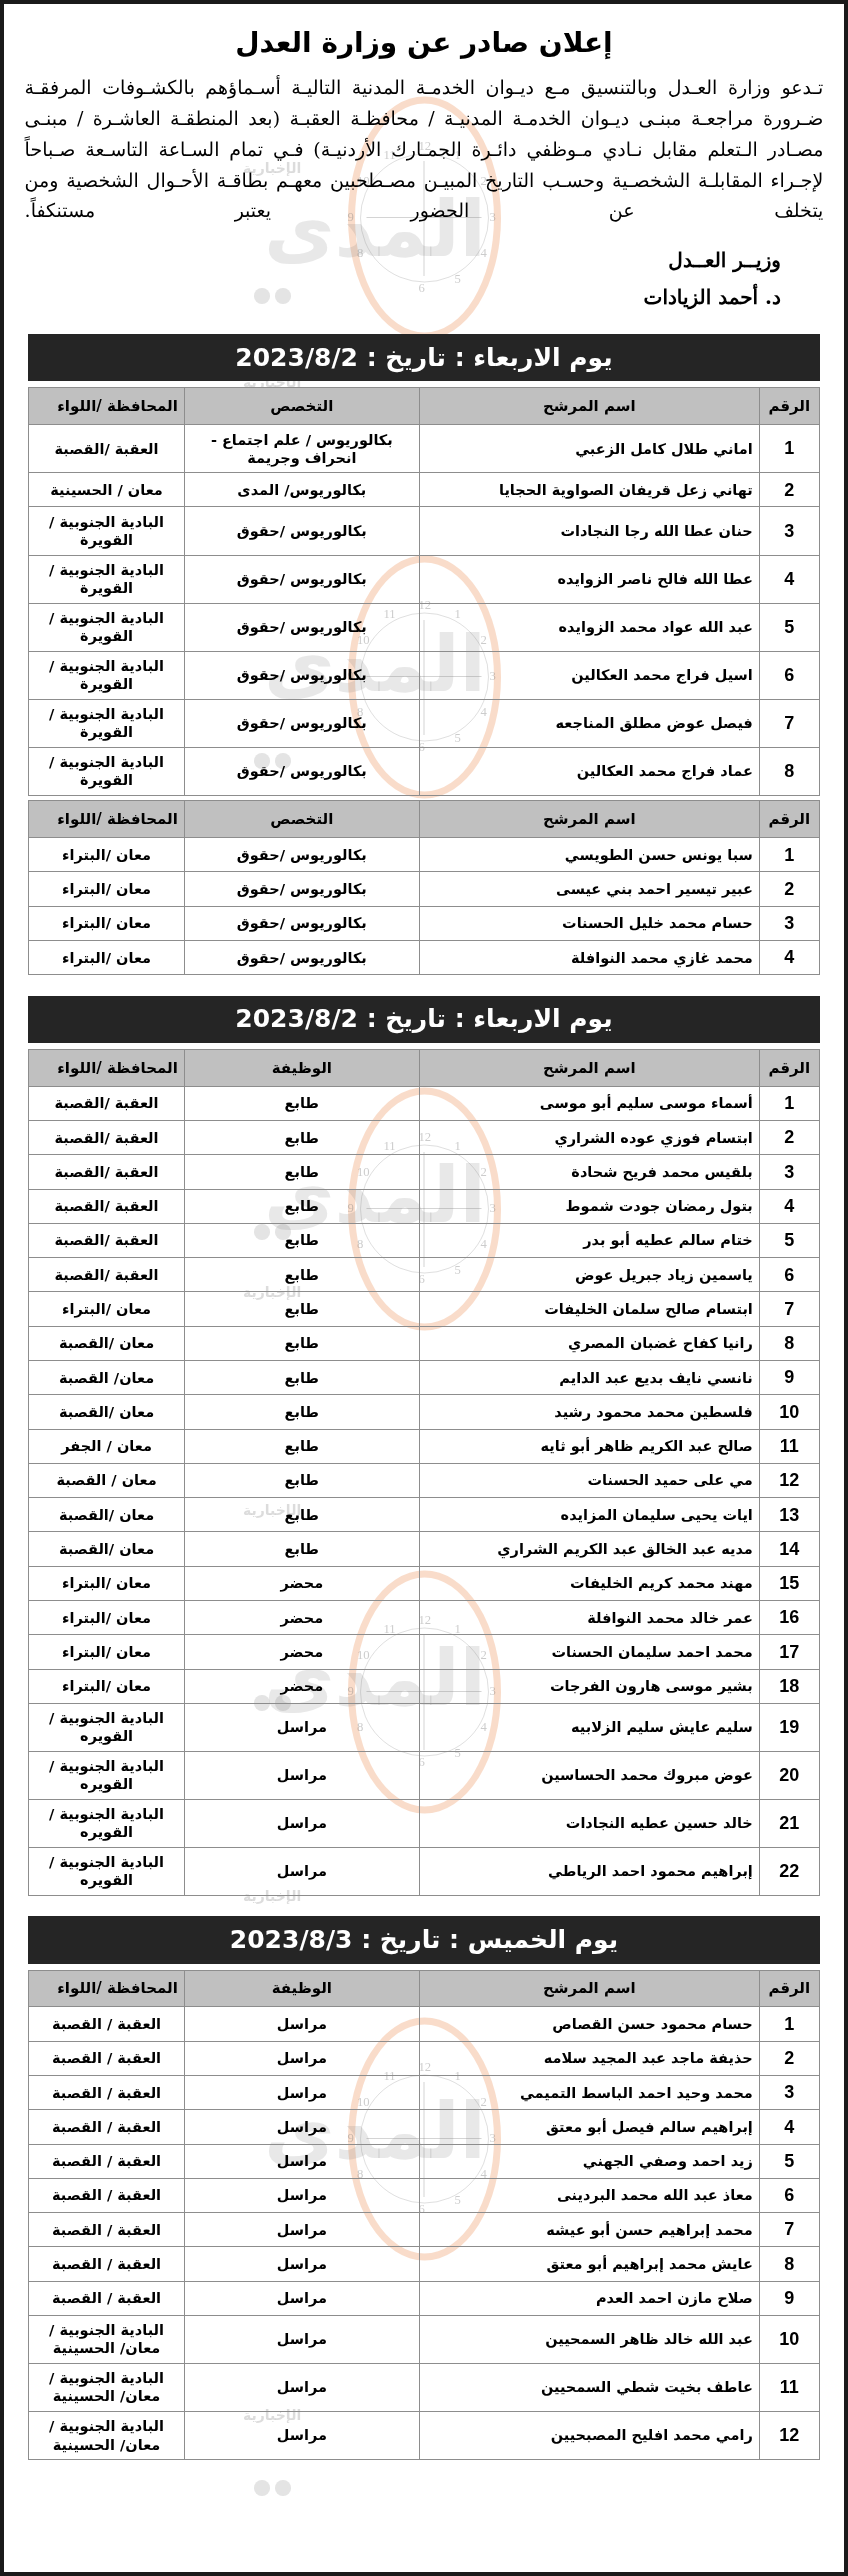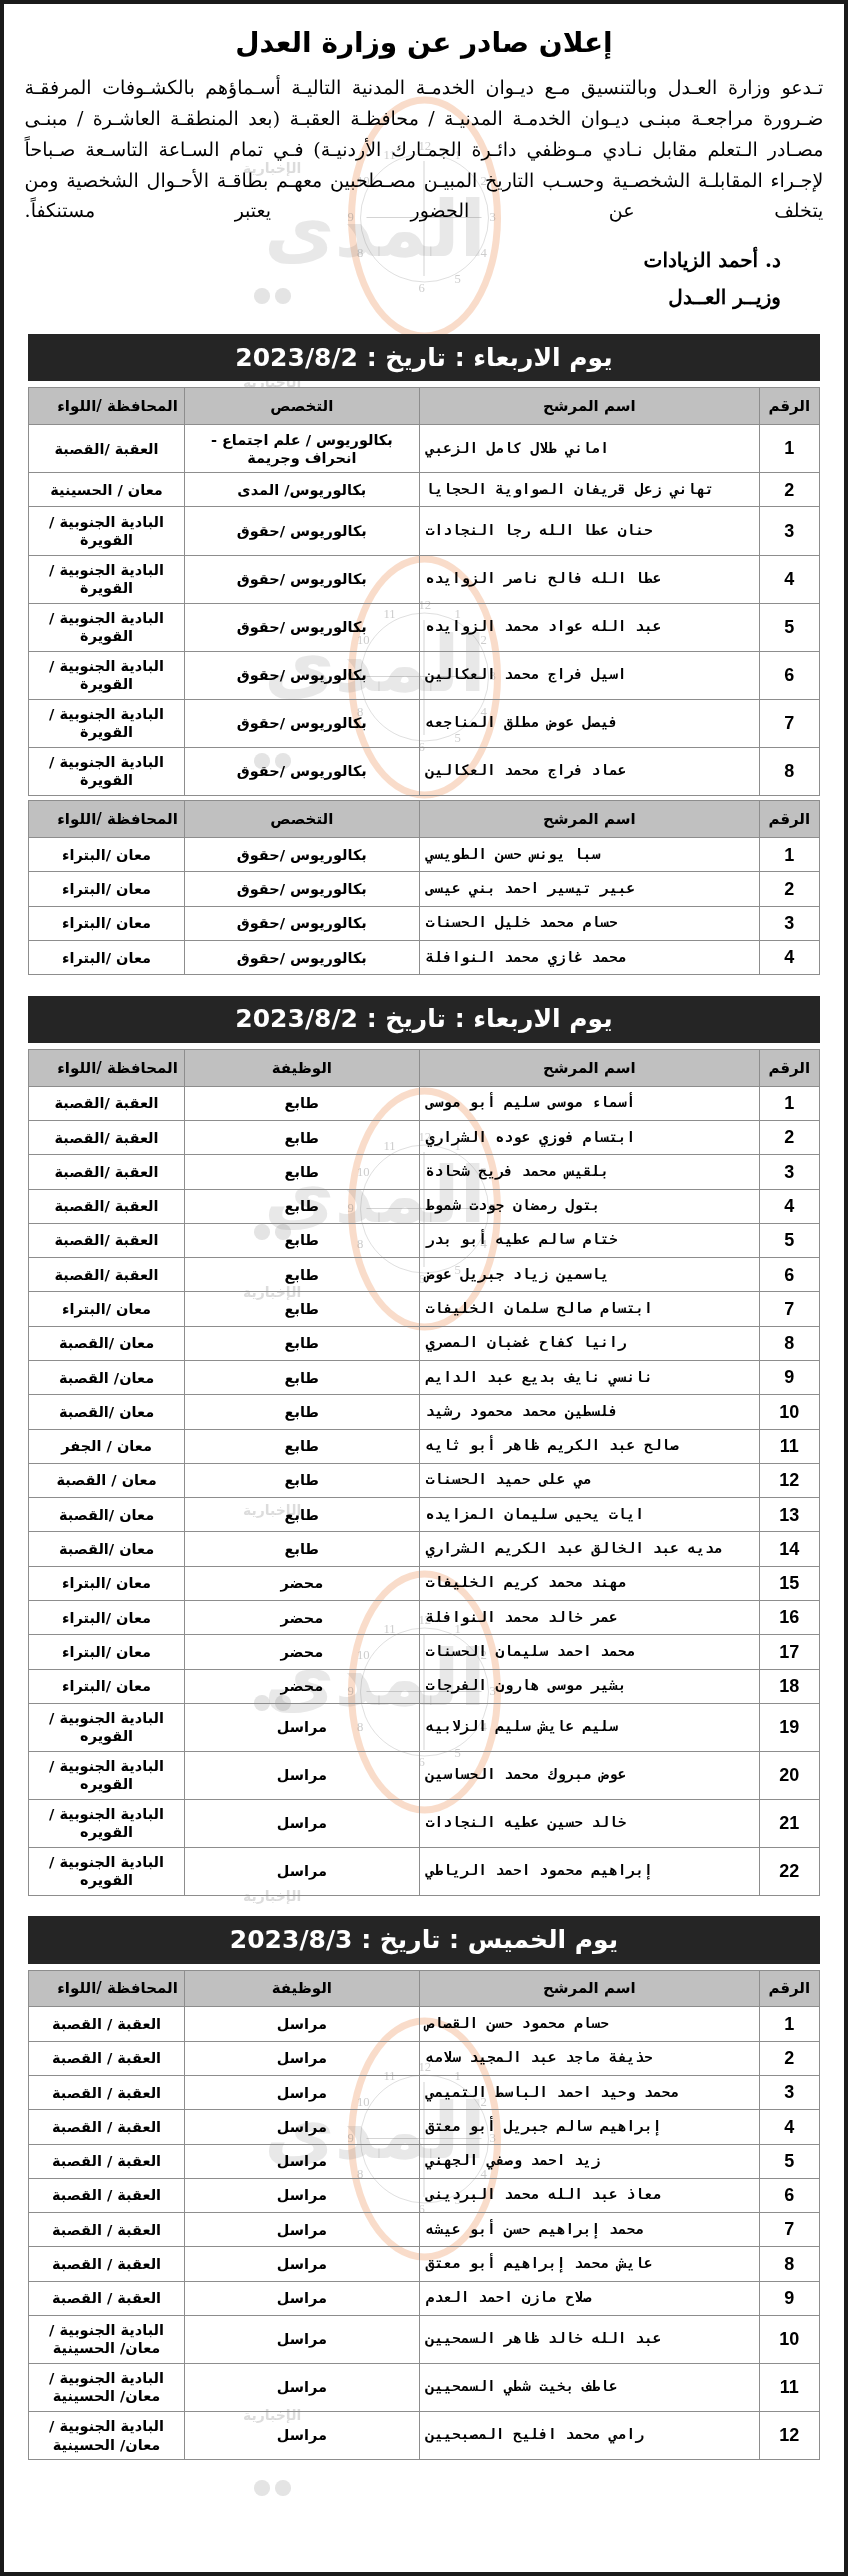--- a/index.html
+++ b/index.html
@@ -135,23 +135,22 @@
   table.cand td.num{
     width:47px;
     text-align:center;
     font-size:18px;
     font-weight:bold;
     font-family:"Liberation Sans",sans-serif;
   }
   table.cand th.num{width:47px;text-align:center;}
   table.cand td.name{
     width:327px;
-    text-align:left;
-    font-weight:bold;
-    font-family:Liberation Mono, monospace;
+    text-align:right;
+    font-weight:bold;
   }
   table.cand th.name{width:327px;text-align:center;margin-top:28px;}
   table.cand td.spec{
     width:222px;
     text-align:center;
     font-weight:bold;
   }
   table.cand th.spec{width:222px;text-align:center;}
   table.cand td.gov{
     text-align:center;
@@ -270,22 +269,22 @@
       <div class="wm-dots" style="left: 245px; top: 2476px;"><span></span><span></span></div>
     </div>
 
   <div class="content">
 
     <h1 class="ad-title">إعلان صادر عن وزارة العدل</h1>
 
     <p class="ad-body">تـدعو وزارة العـدل وبالتنسيق مـع ديـوان الخدمـة المدنية التاليـة أسـماؤهم بالكشـوفات المرفقـة ضـرورة مراجعـة مبنـى ديـوان الخدمـة المدنيـة / محافظـة العقبـة (بعد المنطقـة العاشـرة / مبنـى مصـادر الـتعلم مقابل نـادي مـوظفي دائـرة الجمـارك الأردنيـة) فـي تمام السـاعة التاسـعة صـباحاً لإجـراء المقابلـة الشخصـية وحسـب التاريخ المبيـن مصـطحبين معهـم بطاقـة الأحـوال الشخصية ومن يتخلف عن الحضور يعتبر مستنكفاً.</p>
 
     <div class="signature">
+      <div>وزيــر العــدل</div>
       <div>د. أحمد الزيادات</div>
-      <div>وزيــر العــدل</div>
     </div>
 
     <div id="sections-host">
         <div class="day-banner"><span>يوم الاربعاء : تاريخ : </span><span class="dt">2023/8/2</span></div>
         <table class="cand">
           <thead>
             <tr>
               <th class="num">الرقم</th>
               <th class="name">اسم المرشح</th>
               <th class="spec">التخصص</th>
@@ -548,21 +547,21 @@
               <td class="gov">العقبة / القصبة</td>
             </tr>
             <tr>
               <td class="num">3</td>
               <td class="name">محمد وحيد احمد الباسط التميمي</td>
               <td class="spec">مراسل</td>
               <td class="gov">العقبة / القصبة</td>
             </tr>
             <tr>
               <td class="num">4</td>
-              <td class="name">إبراهيم سالم جبريل أبو معتق</td>
+              <td class="name">إبراهيم سالم فيصل أبو معتق</td>
               <td class="spec">مراسل</td>
               <td class="gov">العقبة / القصبة</td>
             </tr>
             <tr>
               <td class="num">5</td>
               <td class="name">زيد احمد وصفي الجهني</td>
               <td class="spec">مراسل</td>
               <td class="gov">العقبة / القصبة</td>
             </tr>
             <tr>

